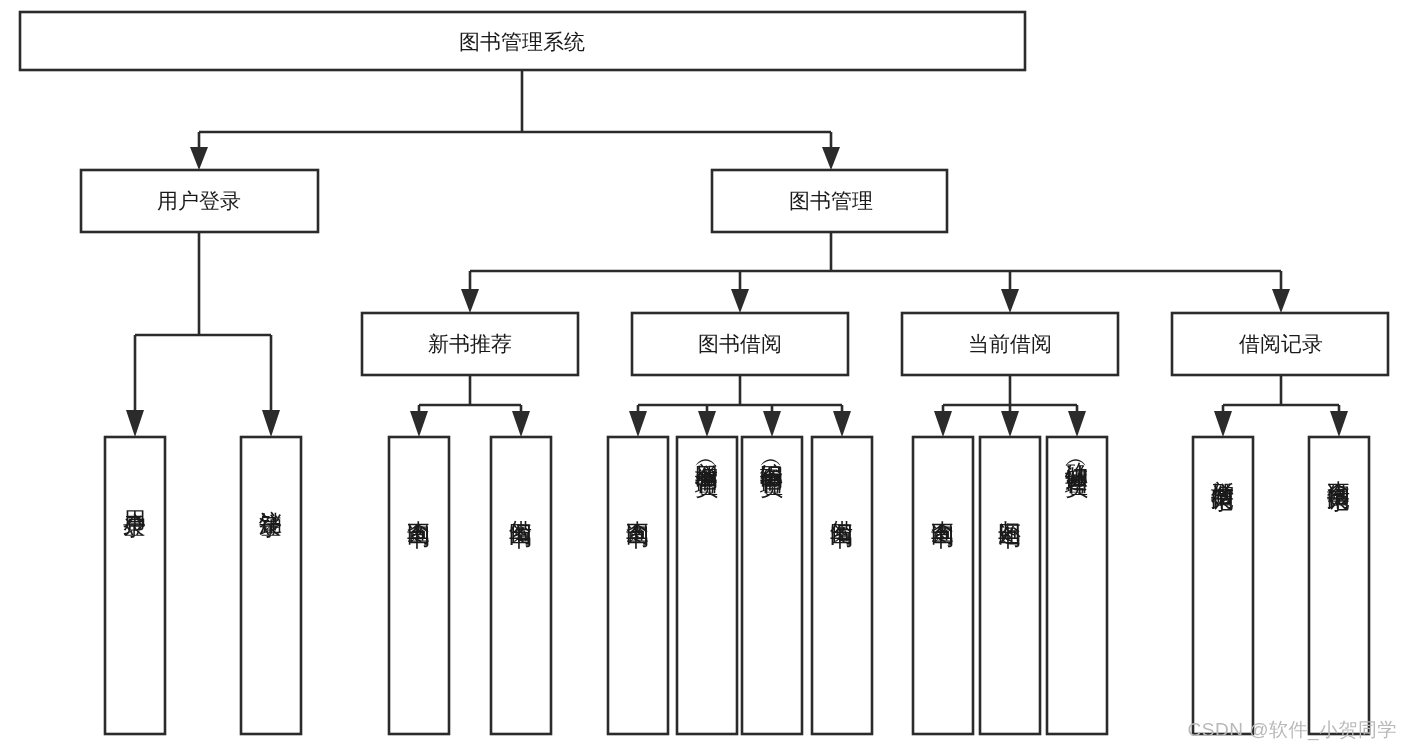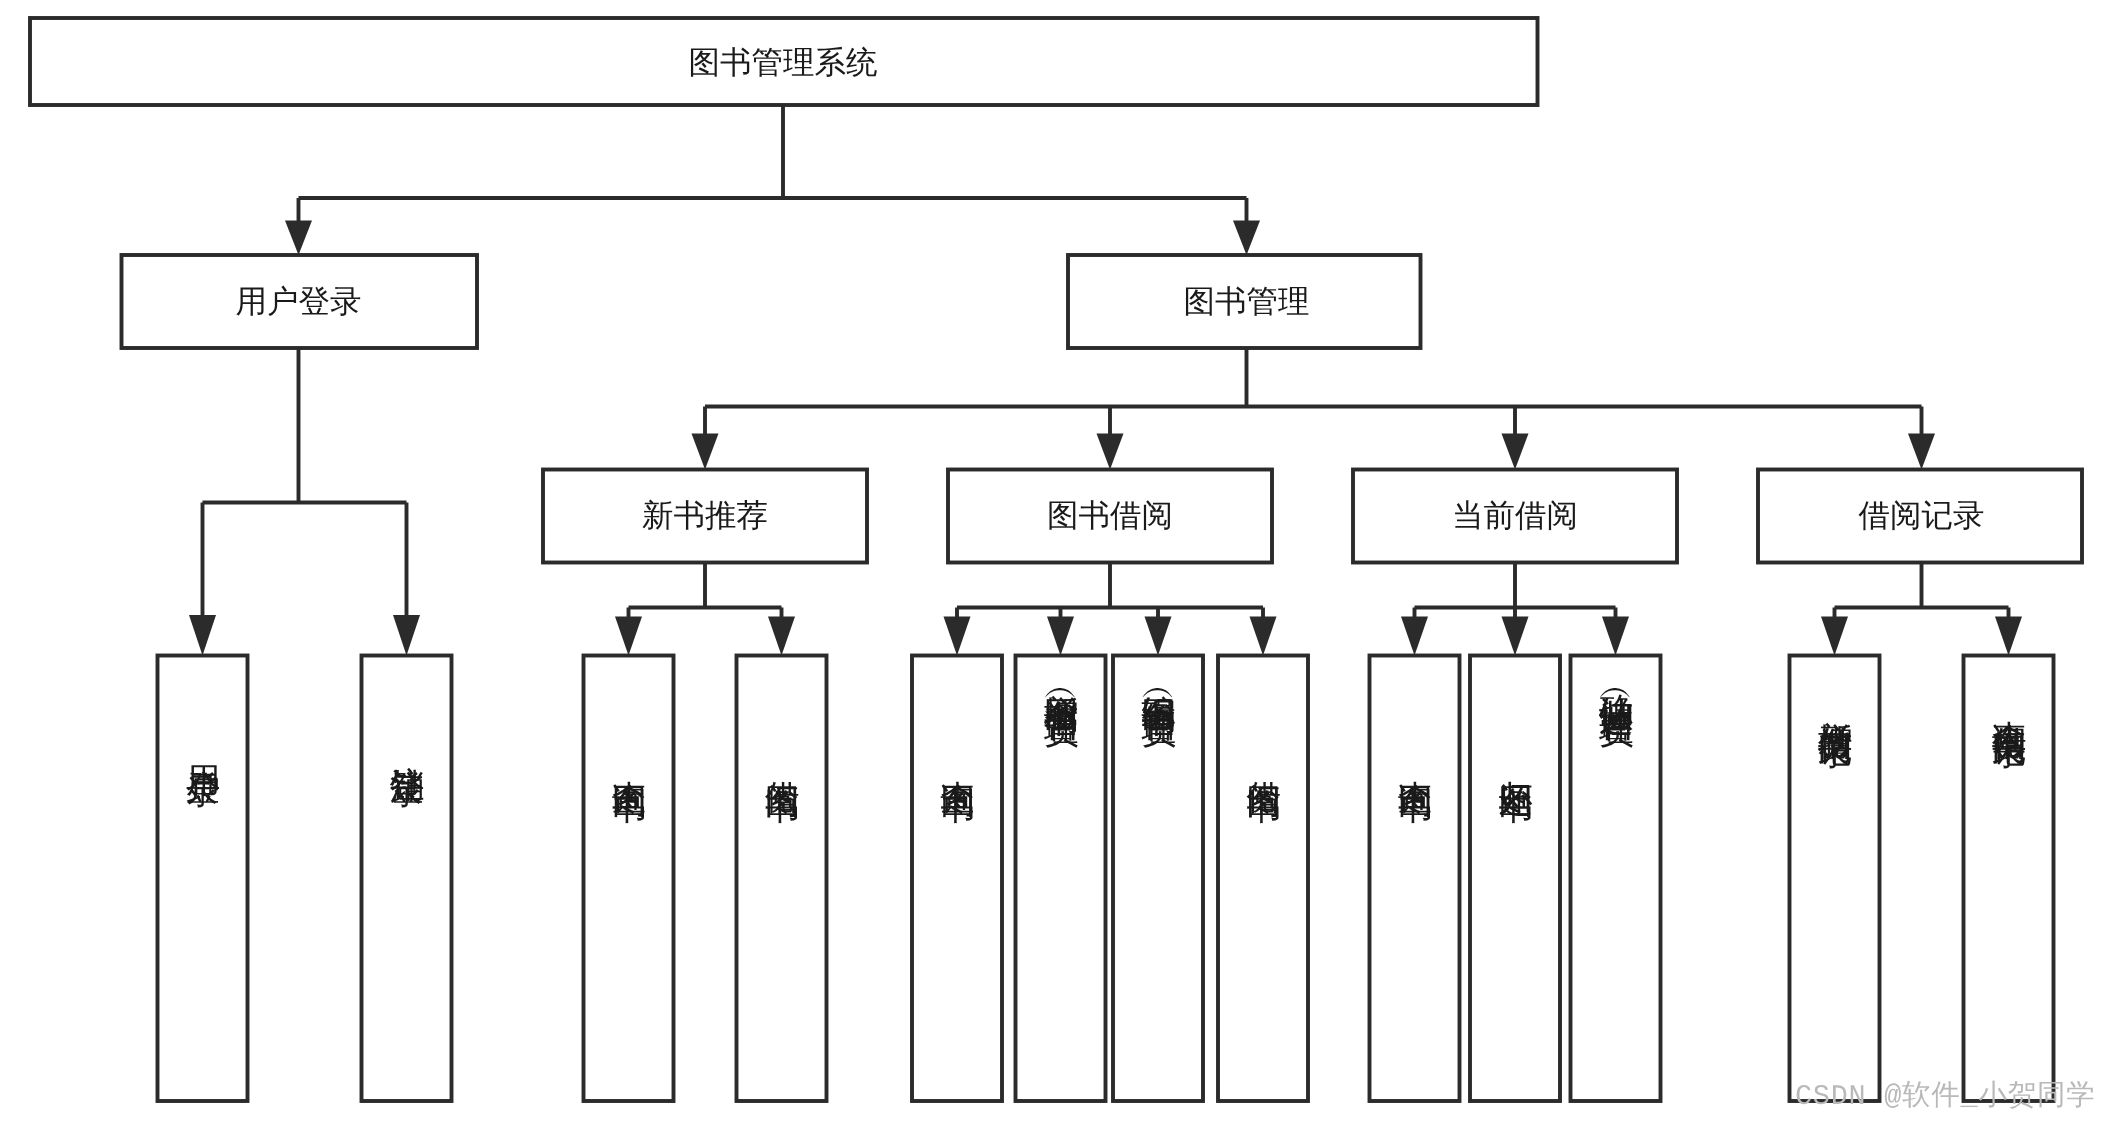--- a/index.html
+++ b/index.html
@@ -62,21 +62,21 @@
     font-size: 23px;
     line-height: 1.05;
     letter-spacing: 2px;
     color: #1a1a1a;
     white-space: nowrap;
   }
   .watermark {
     position: absolute;
     right: 8px;
     bottom: 4px;
-    font-family: Liberation Mono, monospace;
+    font-family: Liberation Sans, sans-serif;
     font-size: 19px;
     color: #b9b9b9;
     letter-spacing: 0.5px;
     white-space: nowrap;
   }
 </style>
 </head>
 <body>
 
 <div id="diagram-root">

